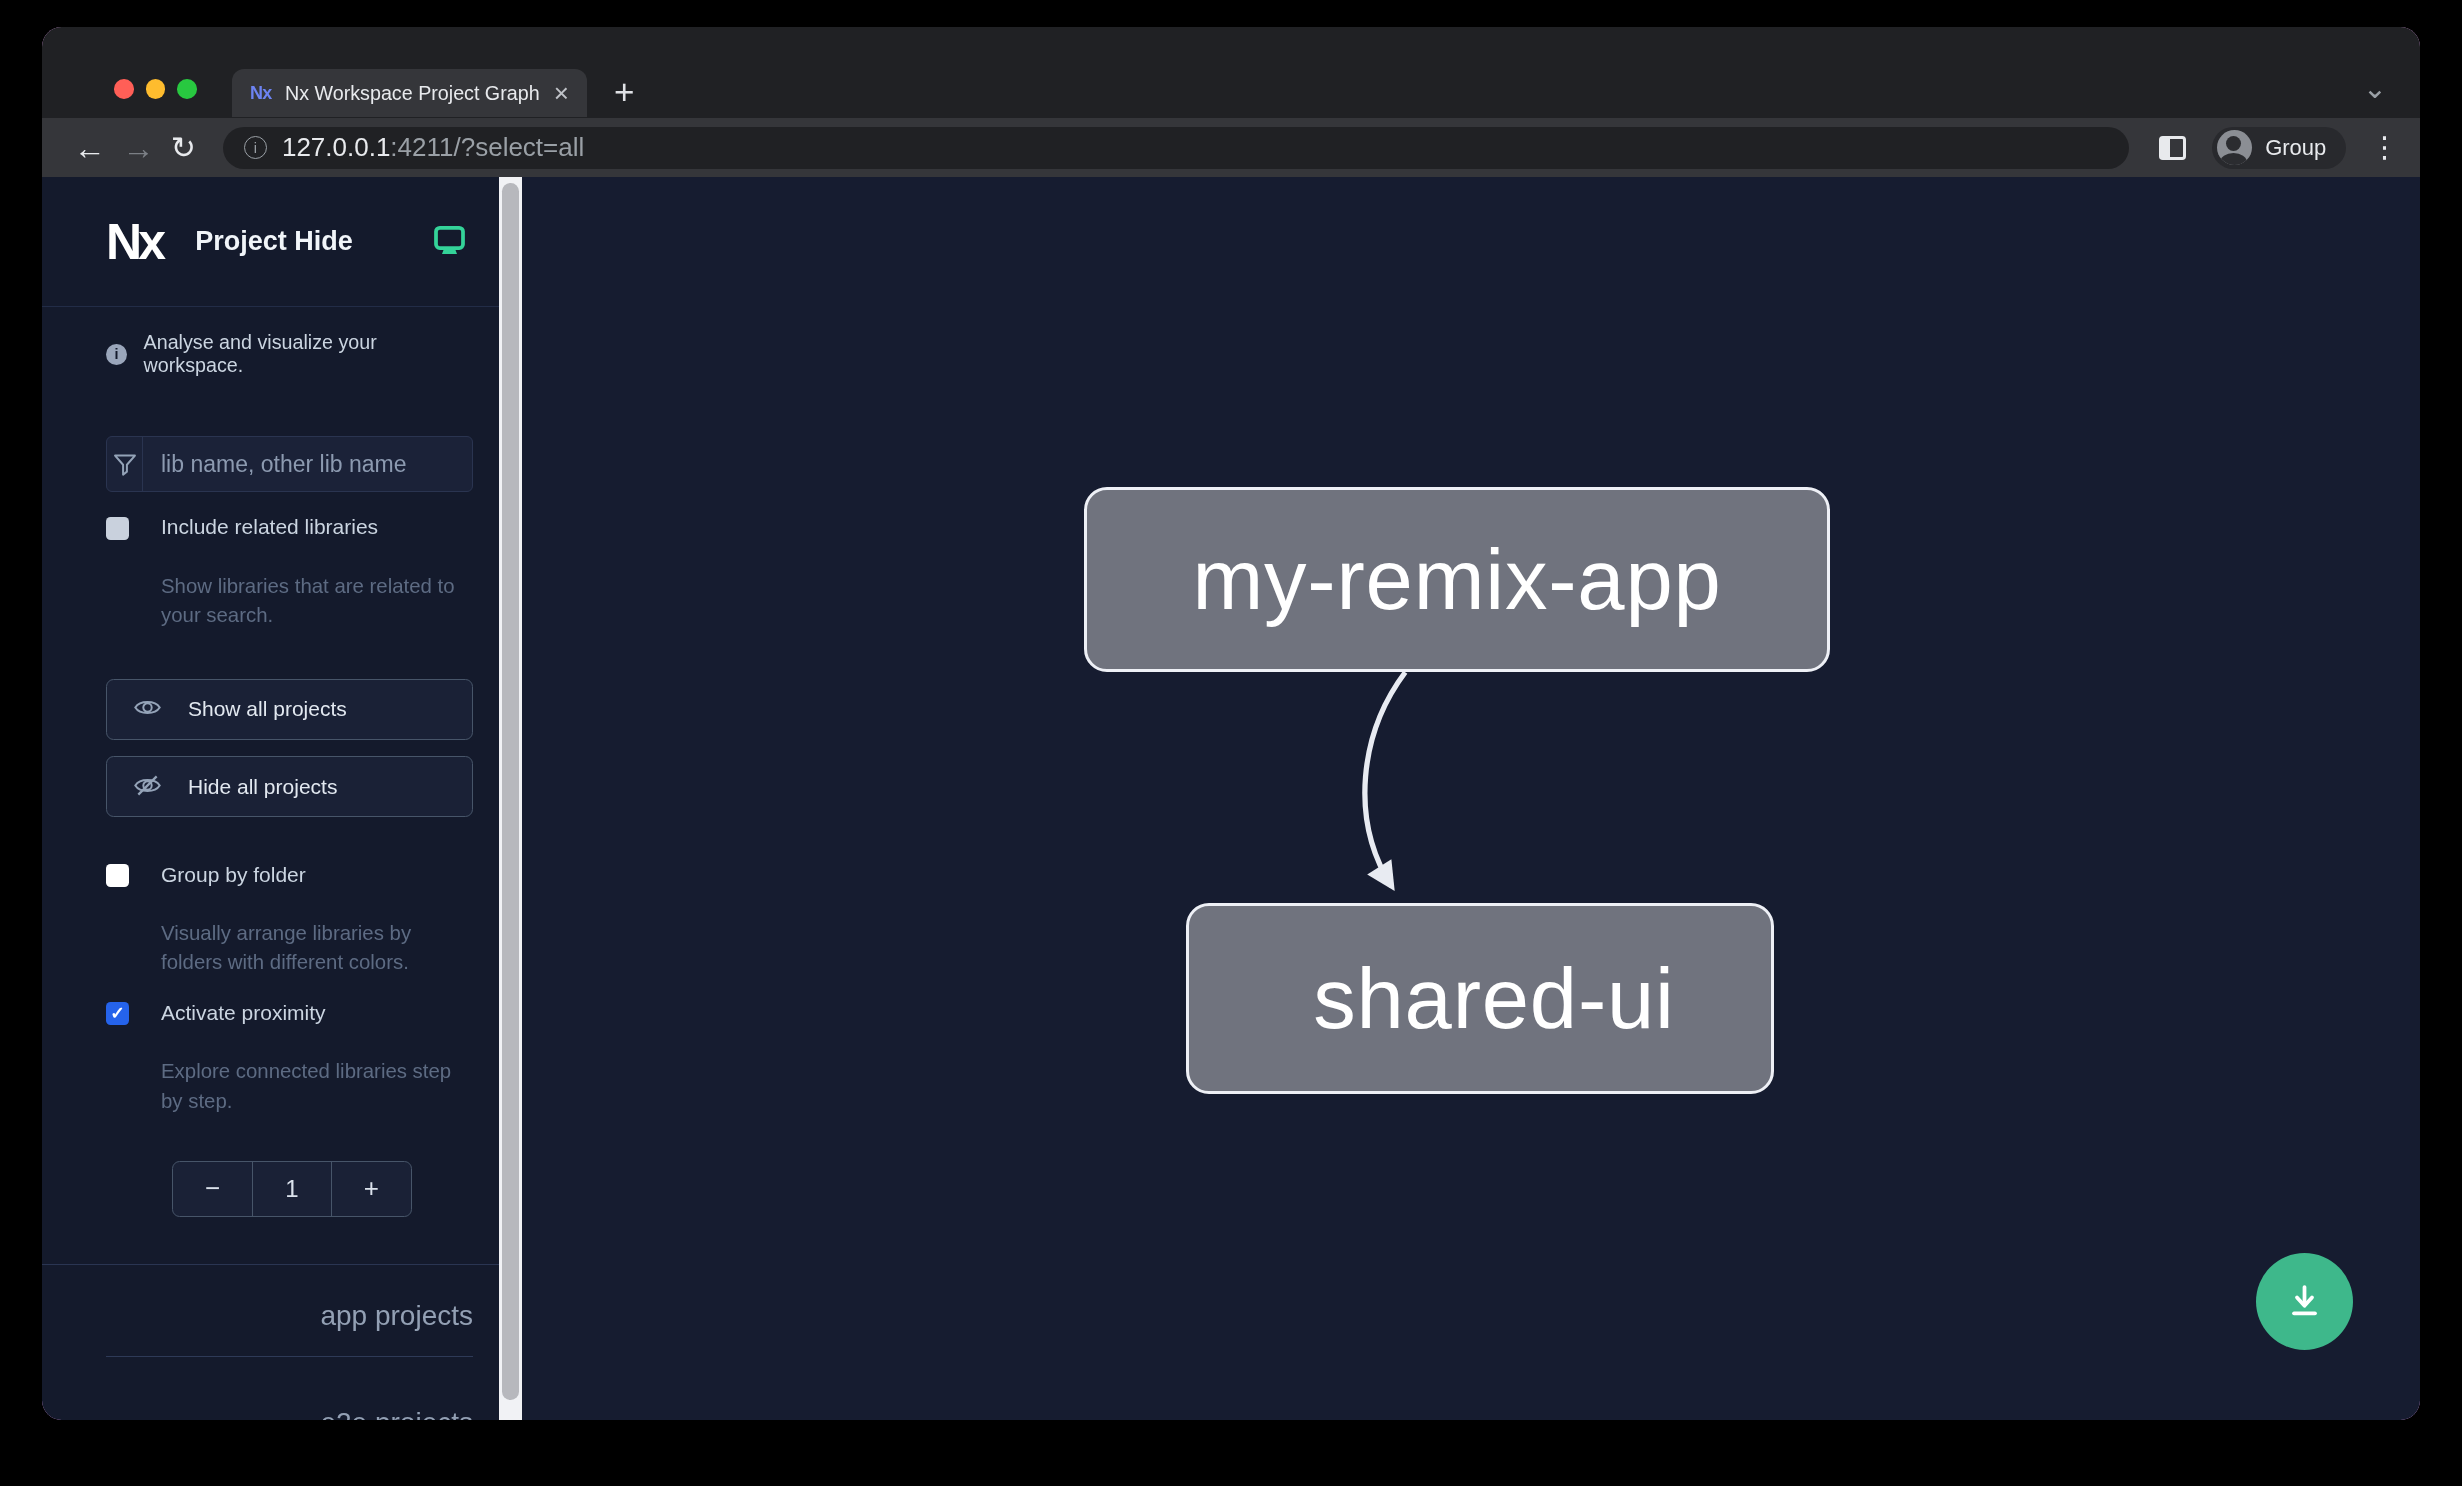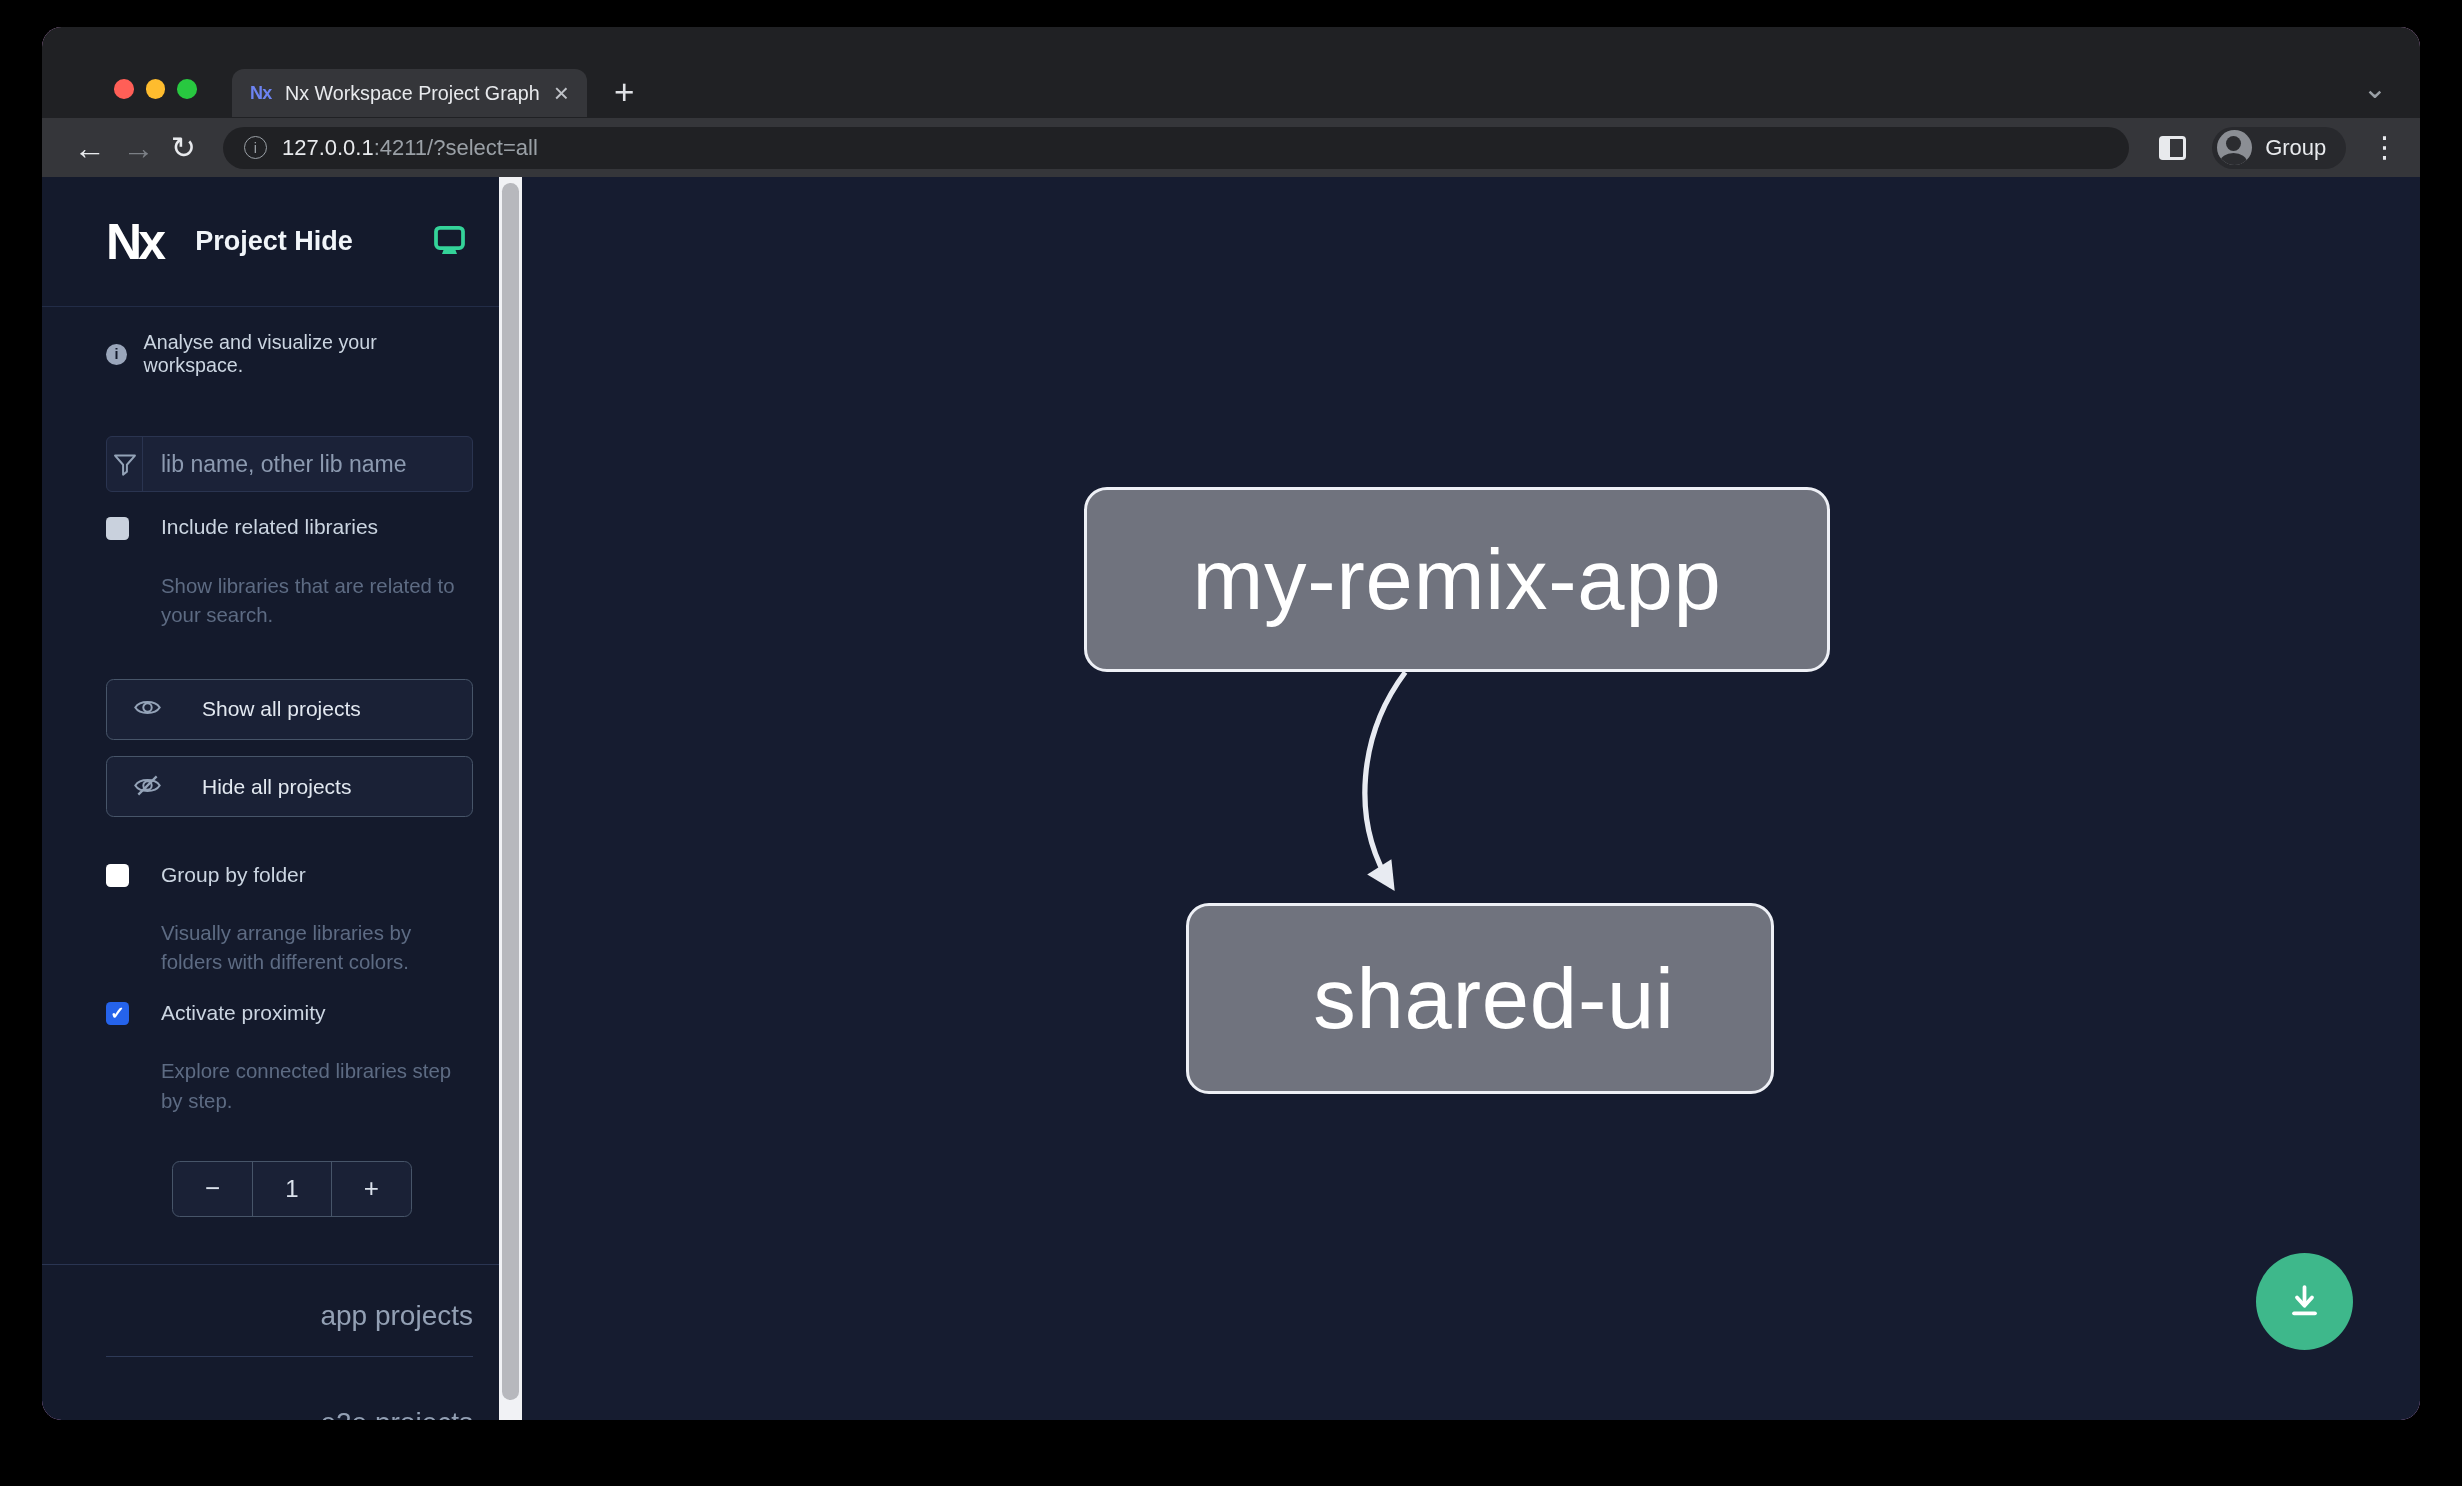--- a/index.html
+++ b/index.html
@@ -30,21 +30,21 @@
   .toolbar { height:59px; background:#35363a; display:flex; align-items:center;
              padding:0 21px; flex:0 0 auto; }
   .navbtn { font-size:32px; color:#e8eaed; line-height:1; margin-left:16.6px; }
   .navbtn.disabled { color:#7b7f85; }
   .navbtn.reload { font-size:30px; }
   .urlpill { flex:1; height:42px; margin-left:27px; background:#202124; border-radius:21px;
              display:flex; align-items:center; padding:0 21px; min-width:0; }
   .info-badge { width:23px; height:23px; border-radius:50%; border:1.9px solid #9aa0a6;
                 color:#9aa0a6; font-size:14.4px; display:flex; align-items:center;
                 justify-content:center; font-style:normal; margin-right:15px; flex:0 0 auto; }
-  .url { font-size:22px; white-space:nowrap; }
+  .url { font-size:26px; white-space:nowrap; }
   .url .host { color:#e8eaed; } .url .rest { color:#9aa0a6; }
   .panelicon { width:27px; height:24px; border:3px solid #e8eaed; border-radius:3.8px;
                margin-left:30px; position:relative; flex:0 0 auto; }
   .panelicon::before { content:""; position:absolute; left:0; top:0; bottom:0; width:8.3px; background:#e8eaed; }
   .guest { height:42px; margin-left:26px; background:#28292d; border-radius:21px;
            display:flex; align-items:center; padding:0 19.7px 0 4.5px; flex:0 0 auto; }
   .avatar { width:35px; height:35px; border-radius:50%; background:#8b8e94; position:relative;
             overflow:hidden; margin-right:13.6px; }
   .avatar::before { content:""; position:absolute; left:9.8px; top:6px; width:15px; height:15px;
                     border-radius:50%; background:#2b2c30; }
@@ -83,21 +83,21 @@
                column-gap:21px; row-gap:7.6px; width:368px;gap:32px; }
   .cbx { width:23px; height:23px; border-radius:4.5px; margin-top:1.5px; display:flex;
          align-items:center; justify-content:center; }
   .cbx.gray { background:#c9d1dd; } .cbx.white { background:#ffffff; }
   .cbx.checked { background:var(--checkbox-blue,#2563eb); color:#fff; font-size:17.4px; font-weight:700; }
   .cbx-label { font-size:21px; font-weight:500; color:#cbd5e1; align-self:center; }
   .cbx-desc { grid-column:2; font-size:20.4px; color:#5d6b83; line-height:1.45; }
 
   .sb-btn { margin-top:16.6px; width:367px; height:61px; background:#1a2136;
             border:1.1px solid #475569; border-radius:7.6px; display:flex; align-items:center;
-            padding-left:26px; gap:40px; }
+            padding-left:26px; gap:26px; }
   .sb-btn.first { margin-top:48px; }
   .sb-btn .lbl { font-size:21px; font-weight:500; color:#e2e8f0; }
 
   .stepper { margin-top:44px; margin-left:66px; width:240px; height:56px;
              border:1.1px solid #475569; border-radius:7.6px; background:#1a2136;
              display:grid; grid-template-columns:1fr 1fr 1fr; }
   .stepper > div { display:flex; align-items:center; justify-content:center;
                    font-size:26px; color:#dbe2ec; }
   .stepper .mid { border-left:0.8px solid #475569; border-right:0.8px solid #475569; font-size:24px; }
 

